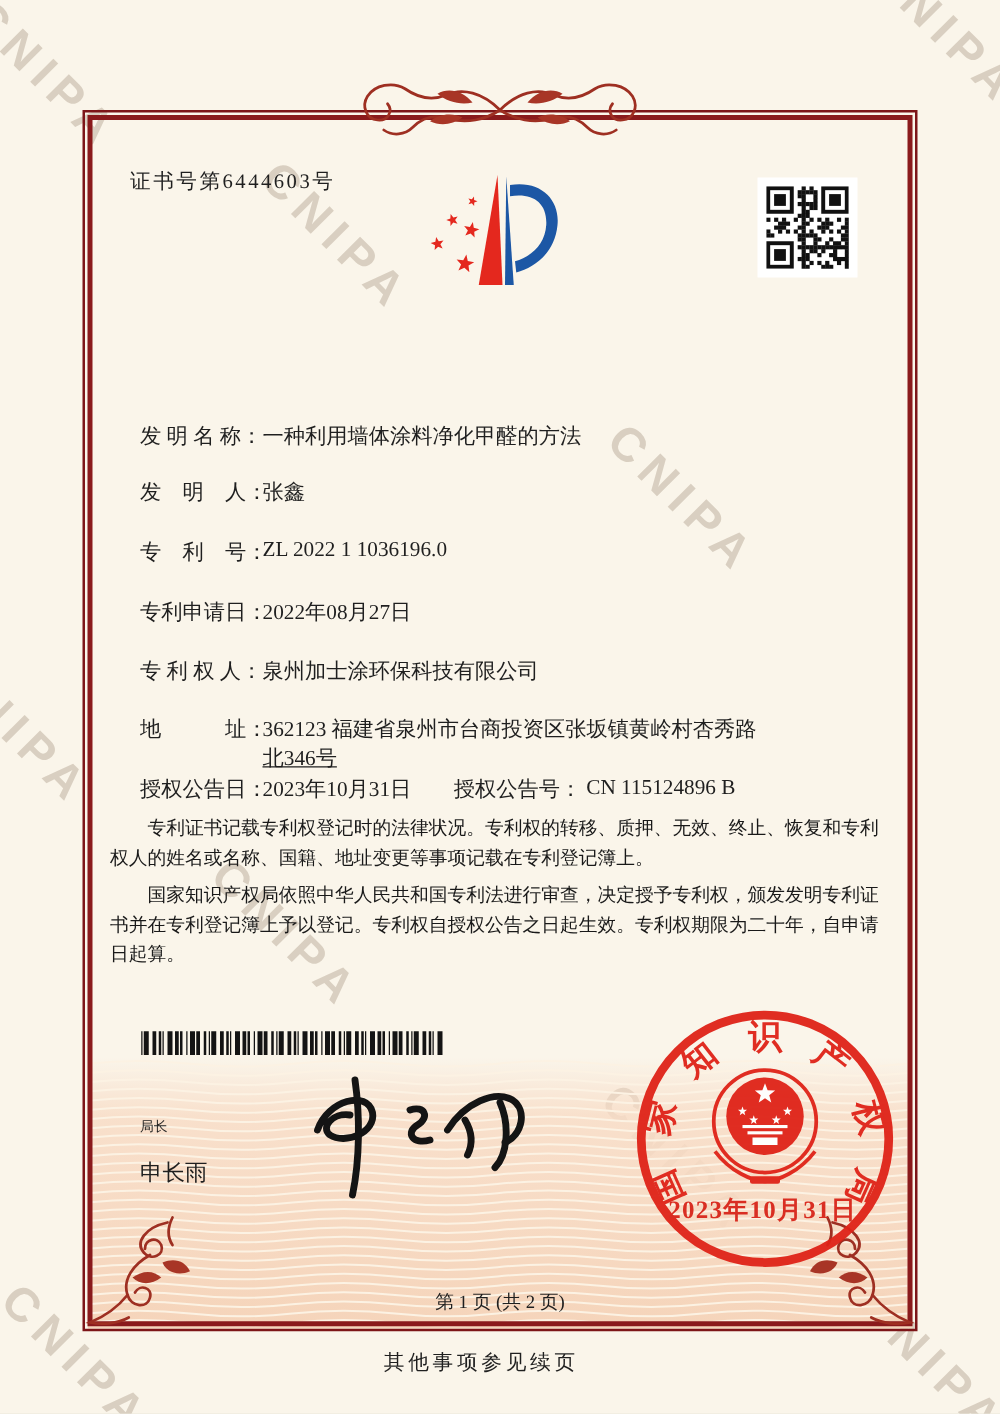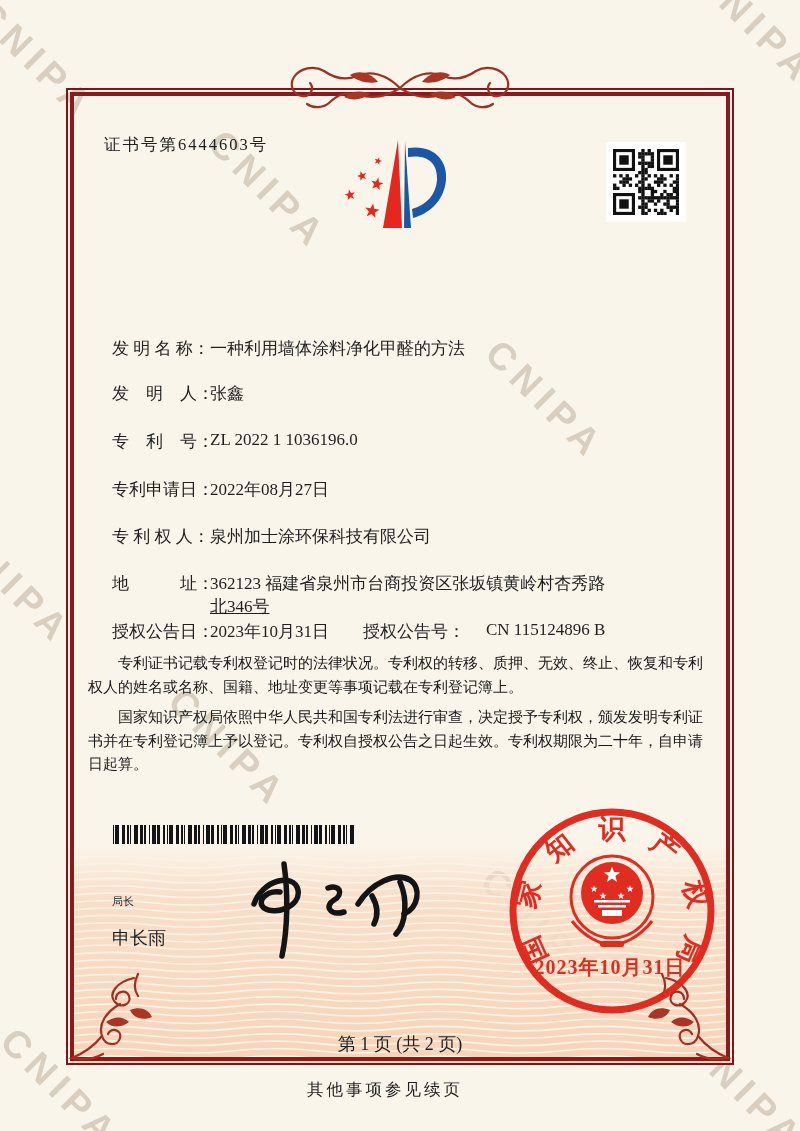--- a/index.html
+++ b/index.html
@@ -25,42 +25,42 @@
   .qr{position:absolute;left:606px;top:142px;width:80px;height:80px;background:#fff;
       padding:0;z-index:4;}
   .qr svg{position:absolute;left:7px;top:7px;}
   .title{position:absolute;left:0;right:0;top:234px;text-align:center;font-size:39px;
          font-weight:bold;letter-spacing:5px;color:#141414;z-index:4;}
 
   .field-row{position:absolute;left:112px;width:600px;font-size:17px;z-index:4;}
   .flabel{display:inline-block;width:98px;white-space:pre;vertical-align:top;}
   .fvalue{display:inline-block;vertical-align:top;max-width:470px;}
   .pair2{position:absolute;left:251px;top:0;white-space:nowrap;}
-  .pair2 .flabel{width:auto;margin-right:21px;}
+  .pair2 .flabel{width:auto;margin-right:4px;}
   .addr2{display:block;text-decoration:underline;}
 
   .paras{position:absolute;left:88px;width:626px;top:652px;font-size:15px;line-height:23.6px;
          color:#191919;z-index:4;}
   .paras p{margin:0 0 7px 0;text-indent:2em;}
 
   .barcode{position:absolute;left:113px;top:825px;width:244px;height:19px;z-index:4;font-size:0;}
   .barcode span{display:inline-block;height:100%;background:#141414;vertical-align:top;}
 
   .sig-title{position:absolute;left:112px;top:894px;font-size:11px;z-index:5;}
   .sig-name{position:absolute;left:112px;top:926px;font-size:18px;z-index:5;}
   .sig-svg{position:absolute;left:232px;top:852px;z-index:5;}
 
   .seal{position:absolute;left:502px;top:801px;z-index:6;opacity:.95;}
   .seal-char{font-size:27px;font-weight:bold;fill:#df2318;text-anchor:middle;
              font-family:"Liberation Serif","DejaVu Serif",serif;}
   .seal-date{font-size:20px;font-weight:bold;fill:#d8251a;text-anchor:middle;letter-spacing:1px;
              font-family:"Liberation Serif","DejaVu Serif",serif;}
 
   .page-info{position:absolute;left:66px;width:668px;top:1032px;text-align:center;
-             font-size:18px;z-index:4;}
+             font-size:15px;z-index:4;}
   .continuation{position:absolute;left:0;right:30px;top:1079px;text-align:center;font-size:16.5px;
                 letter-spacing:3px;z-index:4;}
 
   .waves{position:absolute;left:70px;top:846px;z-index:1;}
 </style>
 </head>
 <body>
 
 <div class="page">
 

